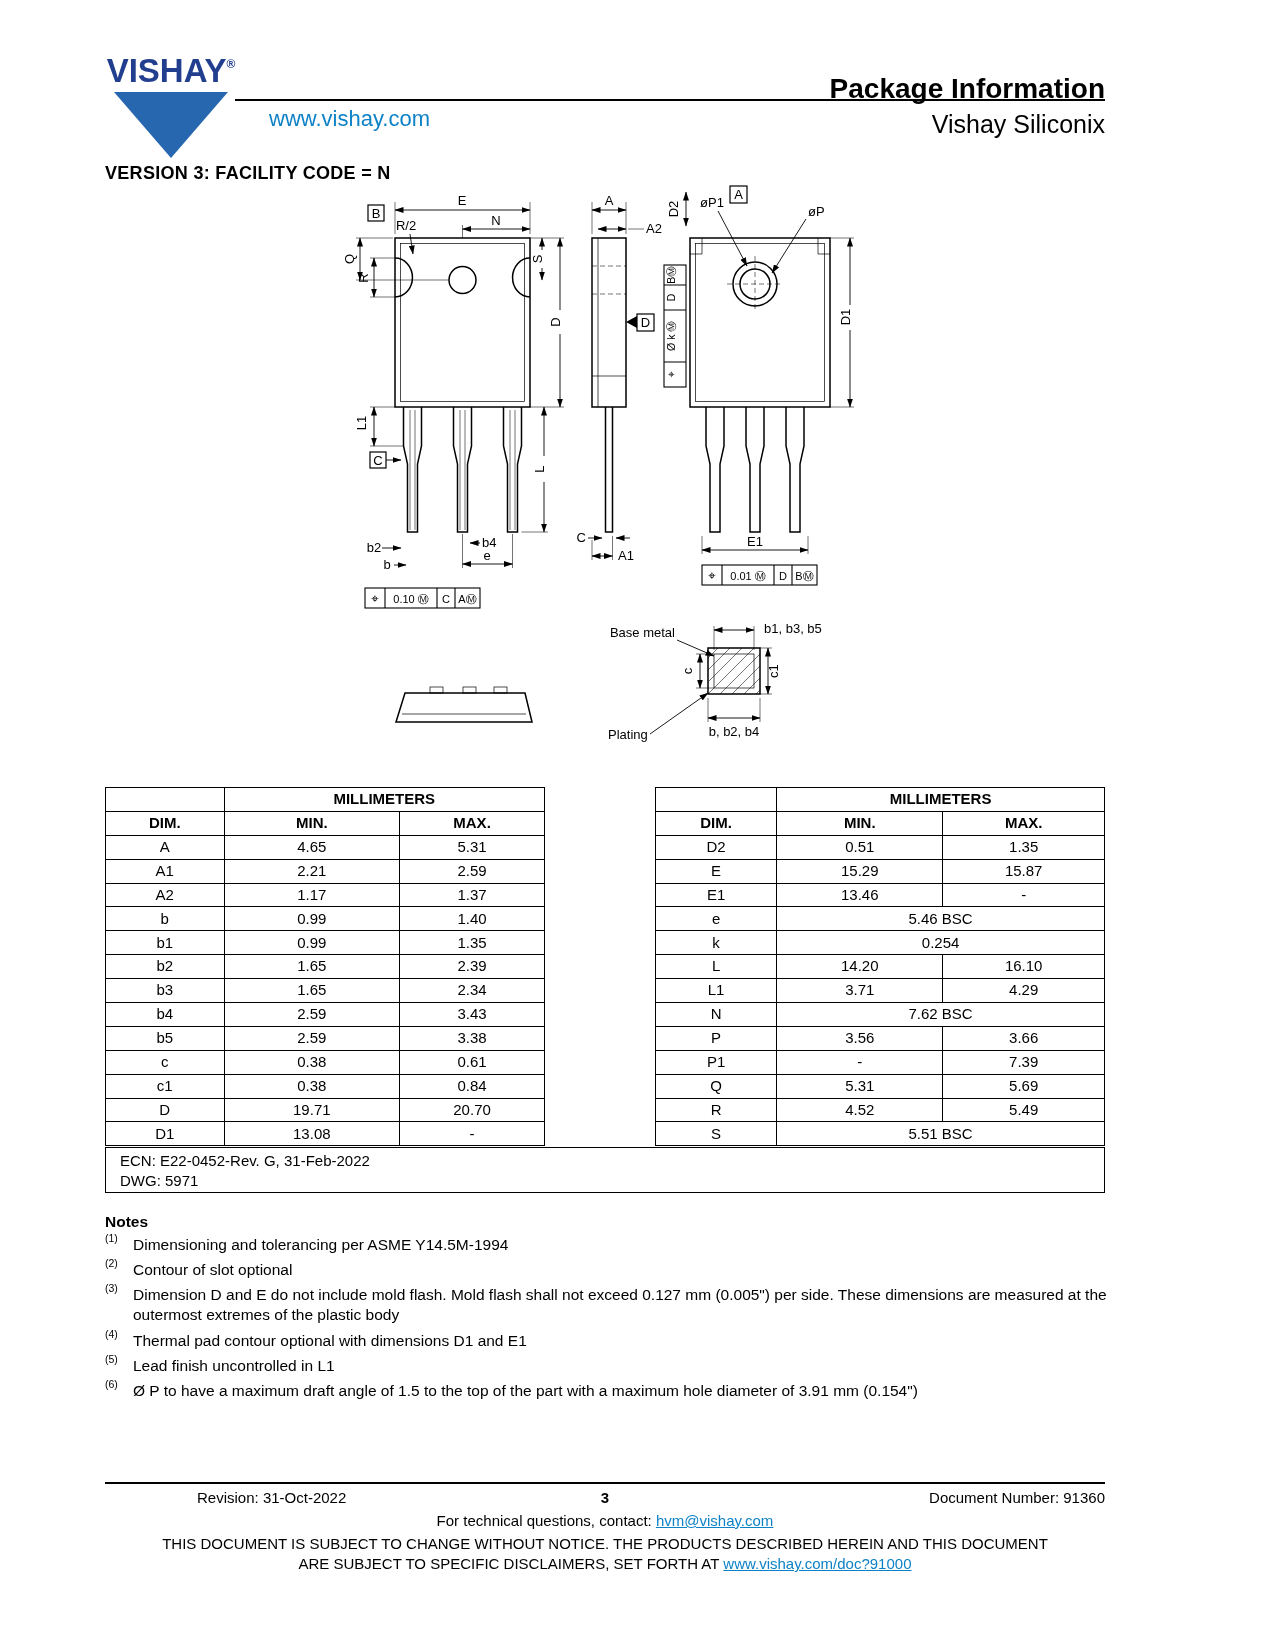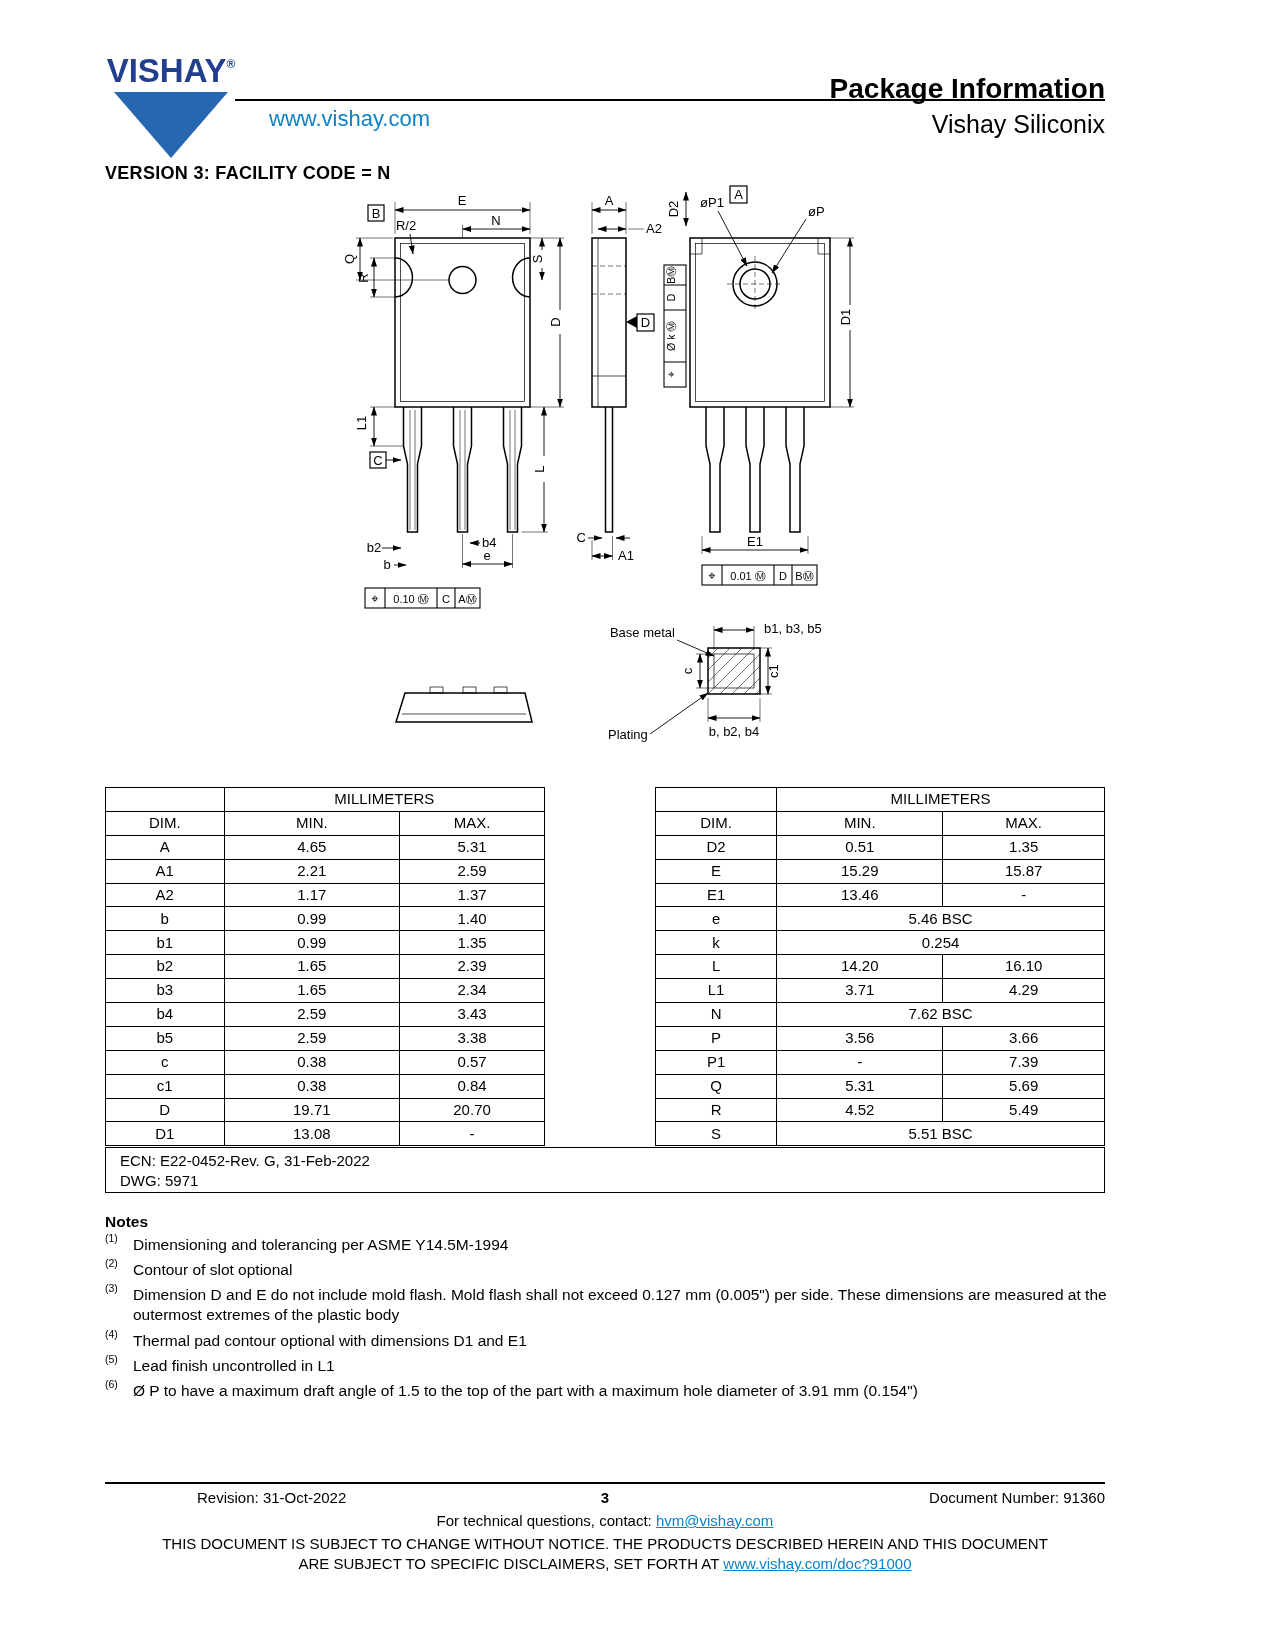--- a/index.html
+++ b/index.html
@@ -30,21 +30,21 @@
   svg .dbox{fill:#fff;stroke:#000;stroke-width:1.2;}
   svg .fcf{fill:none;stroke:#000;stroke-width:1.1;}
   svg text{fill:#000;font-family:"Liberation Sans",sans-serif;font-size:13px;}
   svg text.sm{font-size:11px;}
   svg text.xs{font-size:10.5px;}
   
   .dim-table{position:absolute;top:787px;border-collapse:collapse;table-layout:fixed;font-size:15px;}
   .dim-table.left{left:105px;width:440px;}
   .dim-table.right{left:655px;width:450px;}
   .dim-table th,.dim-table td{border:1px solid #000;height:22.9px;text-align:center;padding:0 3px;line-height:1.1;}
-  .dim-table th{font-weight:normal;}
+  .dim-table th{font-weight:bold;}
   .dim-table{border:1.5px solid #000;}
   .ecn-box{position:absolute;left:105px;top:1147px;width:1000px;height:46px;box-sizing:border-box;
     border:1.5px solid #000;padding:3px 0 0 14px;font-size:15px;line-height:20px;}
   
   .notes{position:absolute;left:105px;top:1204px;width:1010px;font-size:15.5px;margin-top:9px;}
   .notes-title{font-weight:bold;margin-bottom:4px;}
   .note-item{display:flex;margin-bottom:5px;line-height:1.3;}
   .note-num{width:28px;flex:0 0 28px;font-size:10.5px;position:relative;top:-3px;}
   .note-text{flex:1;}
   
@@ -320,21 +320,21 @@
         <td>3.43</td>
       </tr>
       <tr>
         <td>b5</td>
         <td>2.59</td>
         <td>3.38</td>
       </tr>
       <tr>
         <td>c</td>
         <td>0.38</td>
-        <td>0.57</td>
+        <td>0.61</td>
       </tr>
       <tr>
         <td>c1</td>
         <td>0.38</td>
         <td>0.84</td>
       </tr>
       <tr>
         <td>D</td>
         <td>19.71</td>
         <td>20.70</td>

